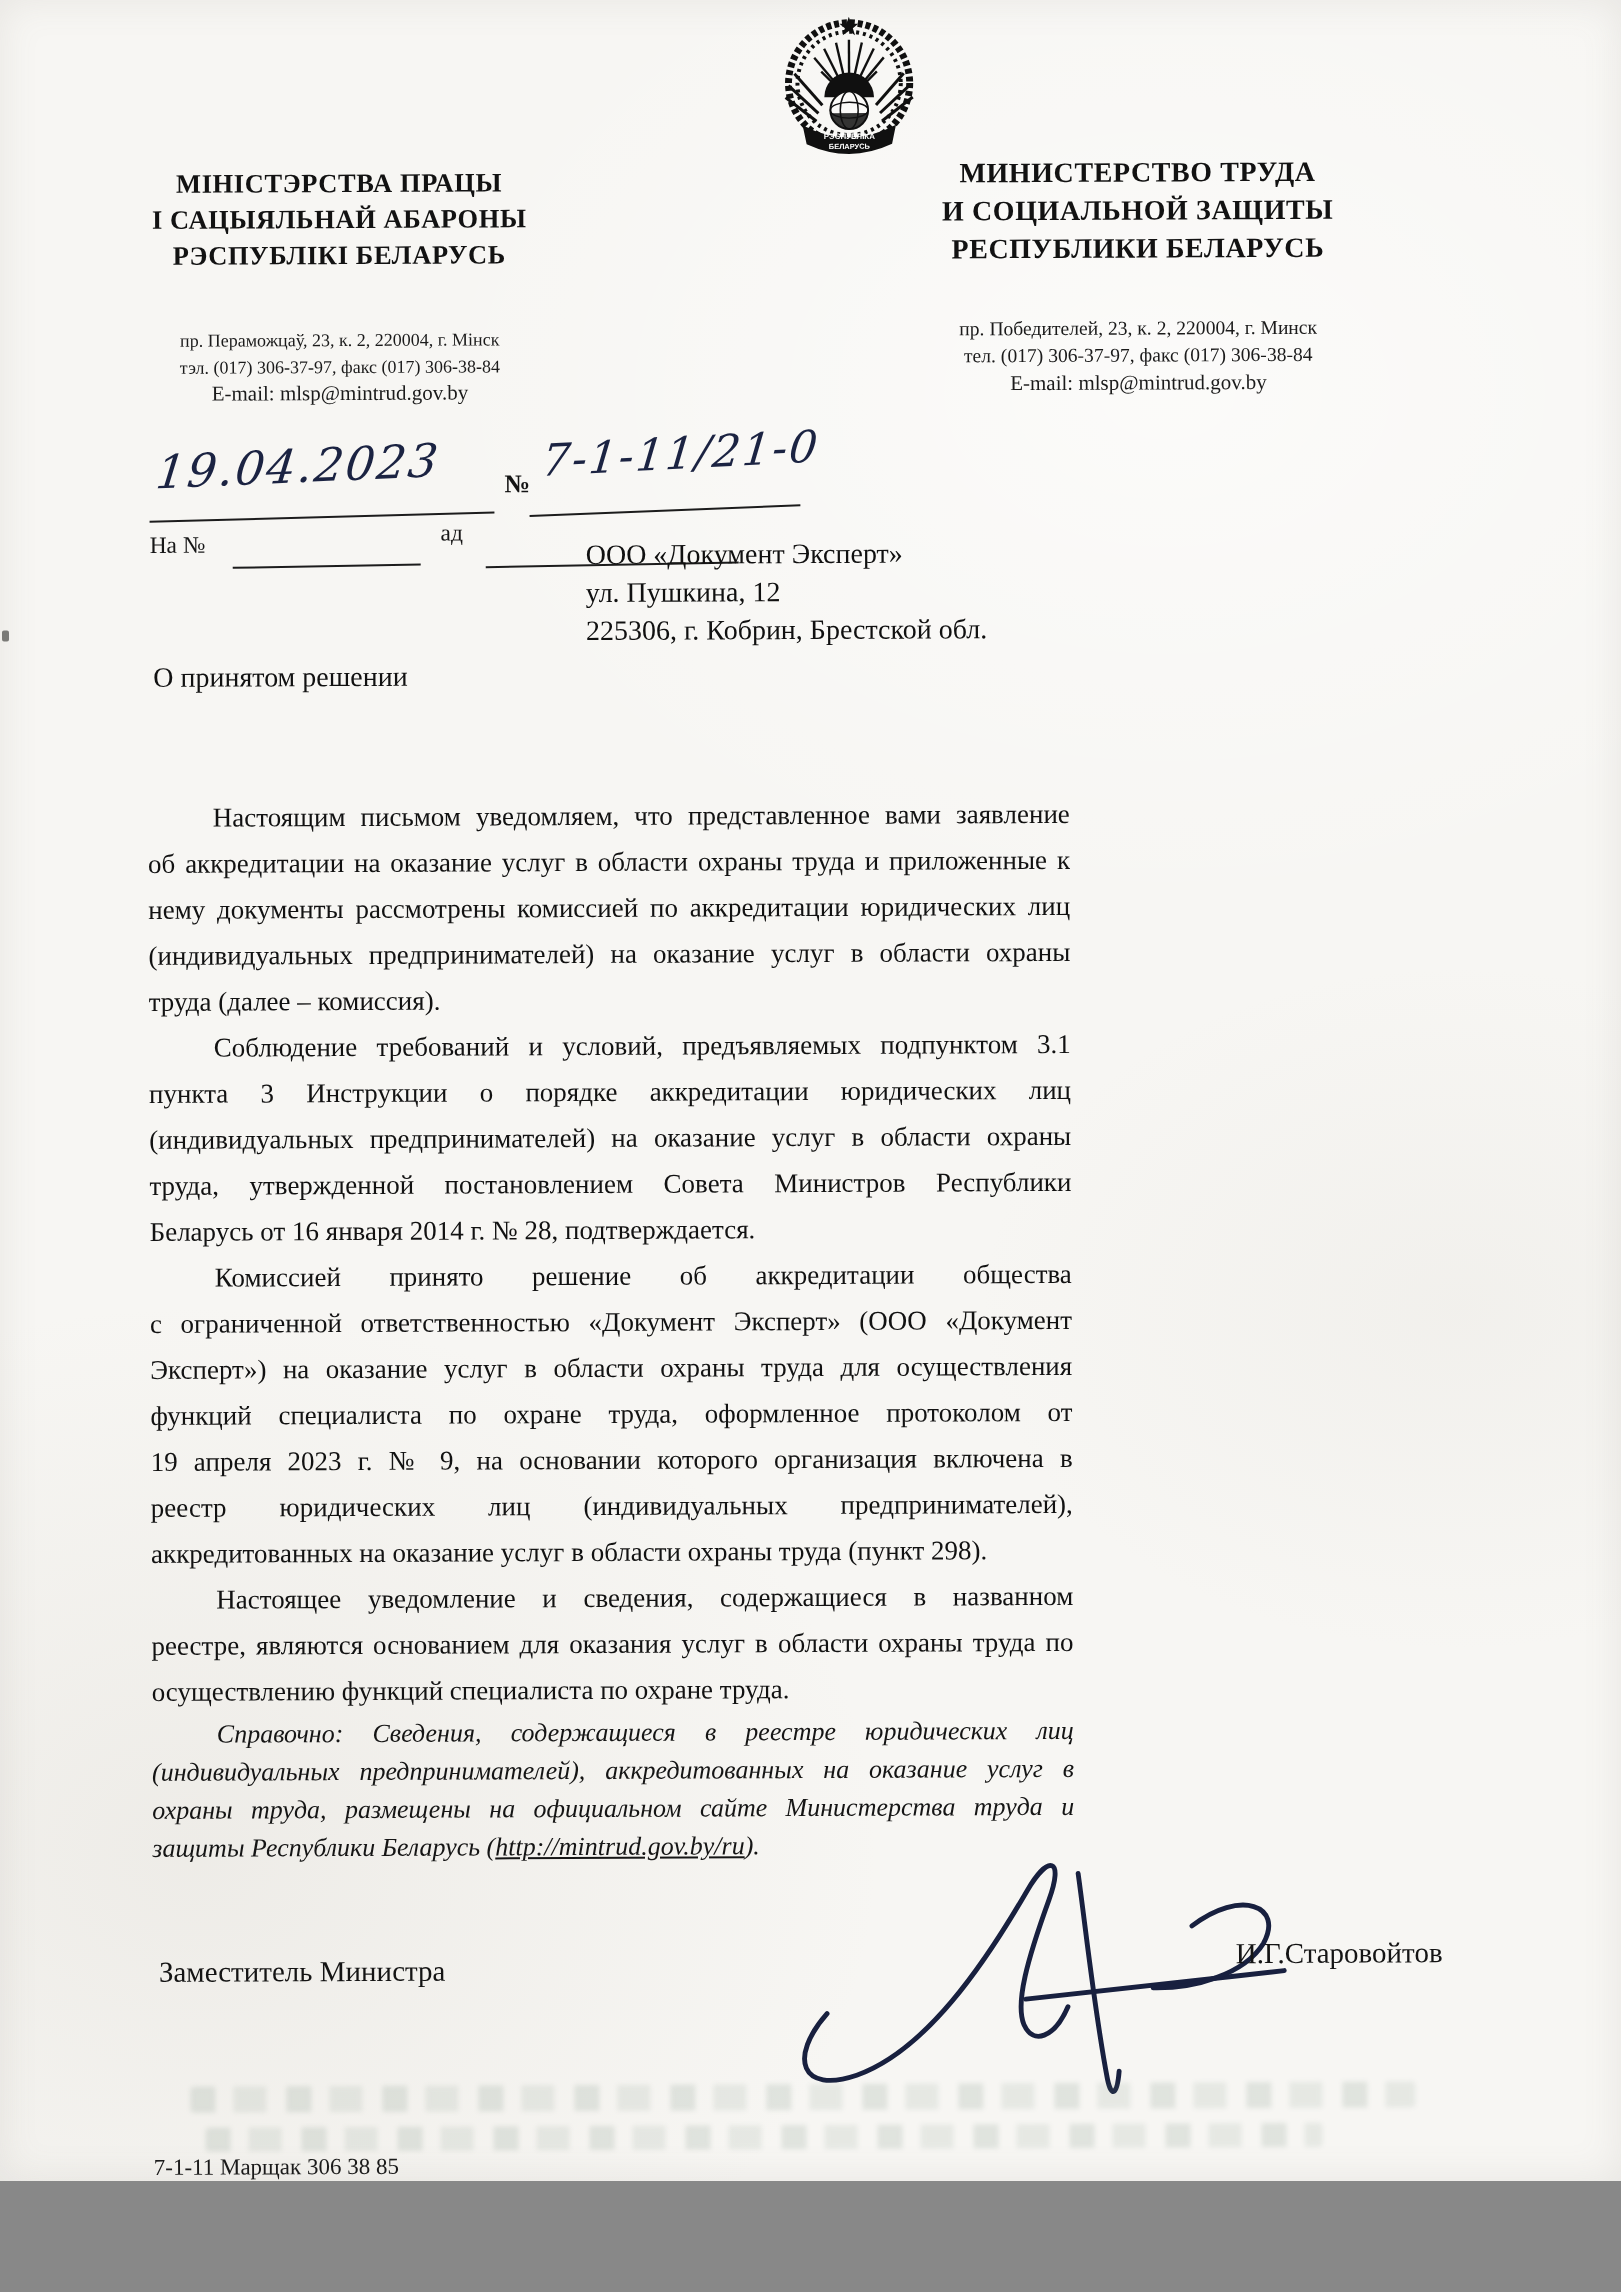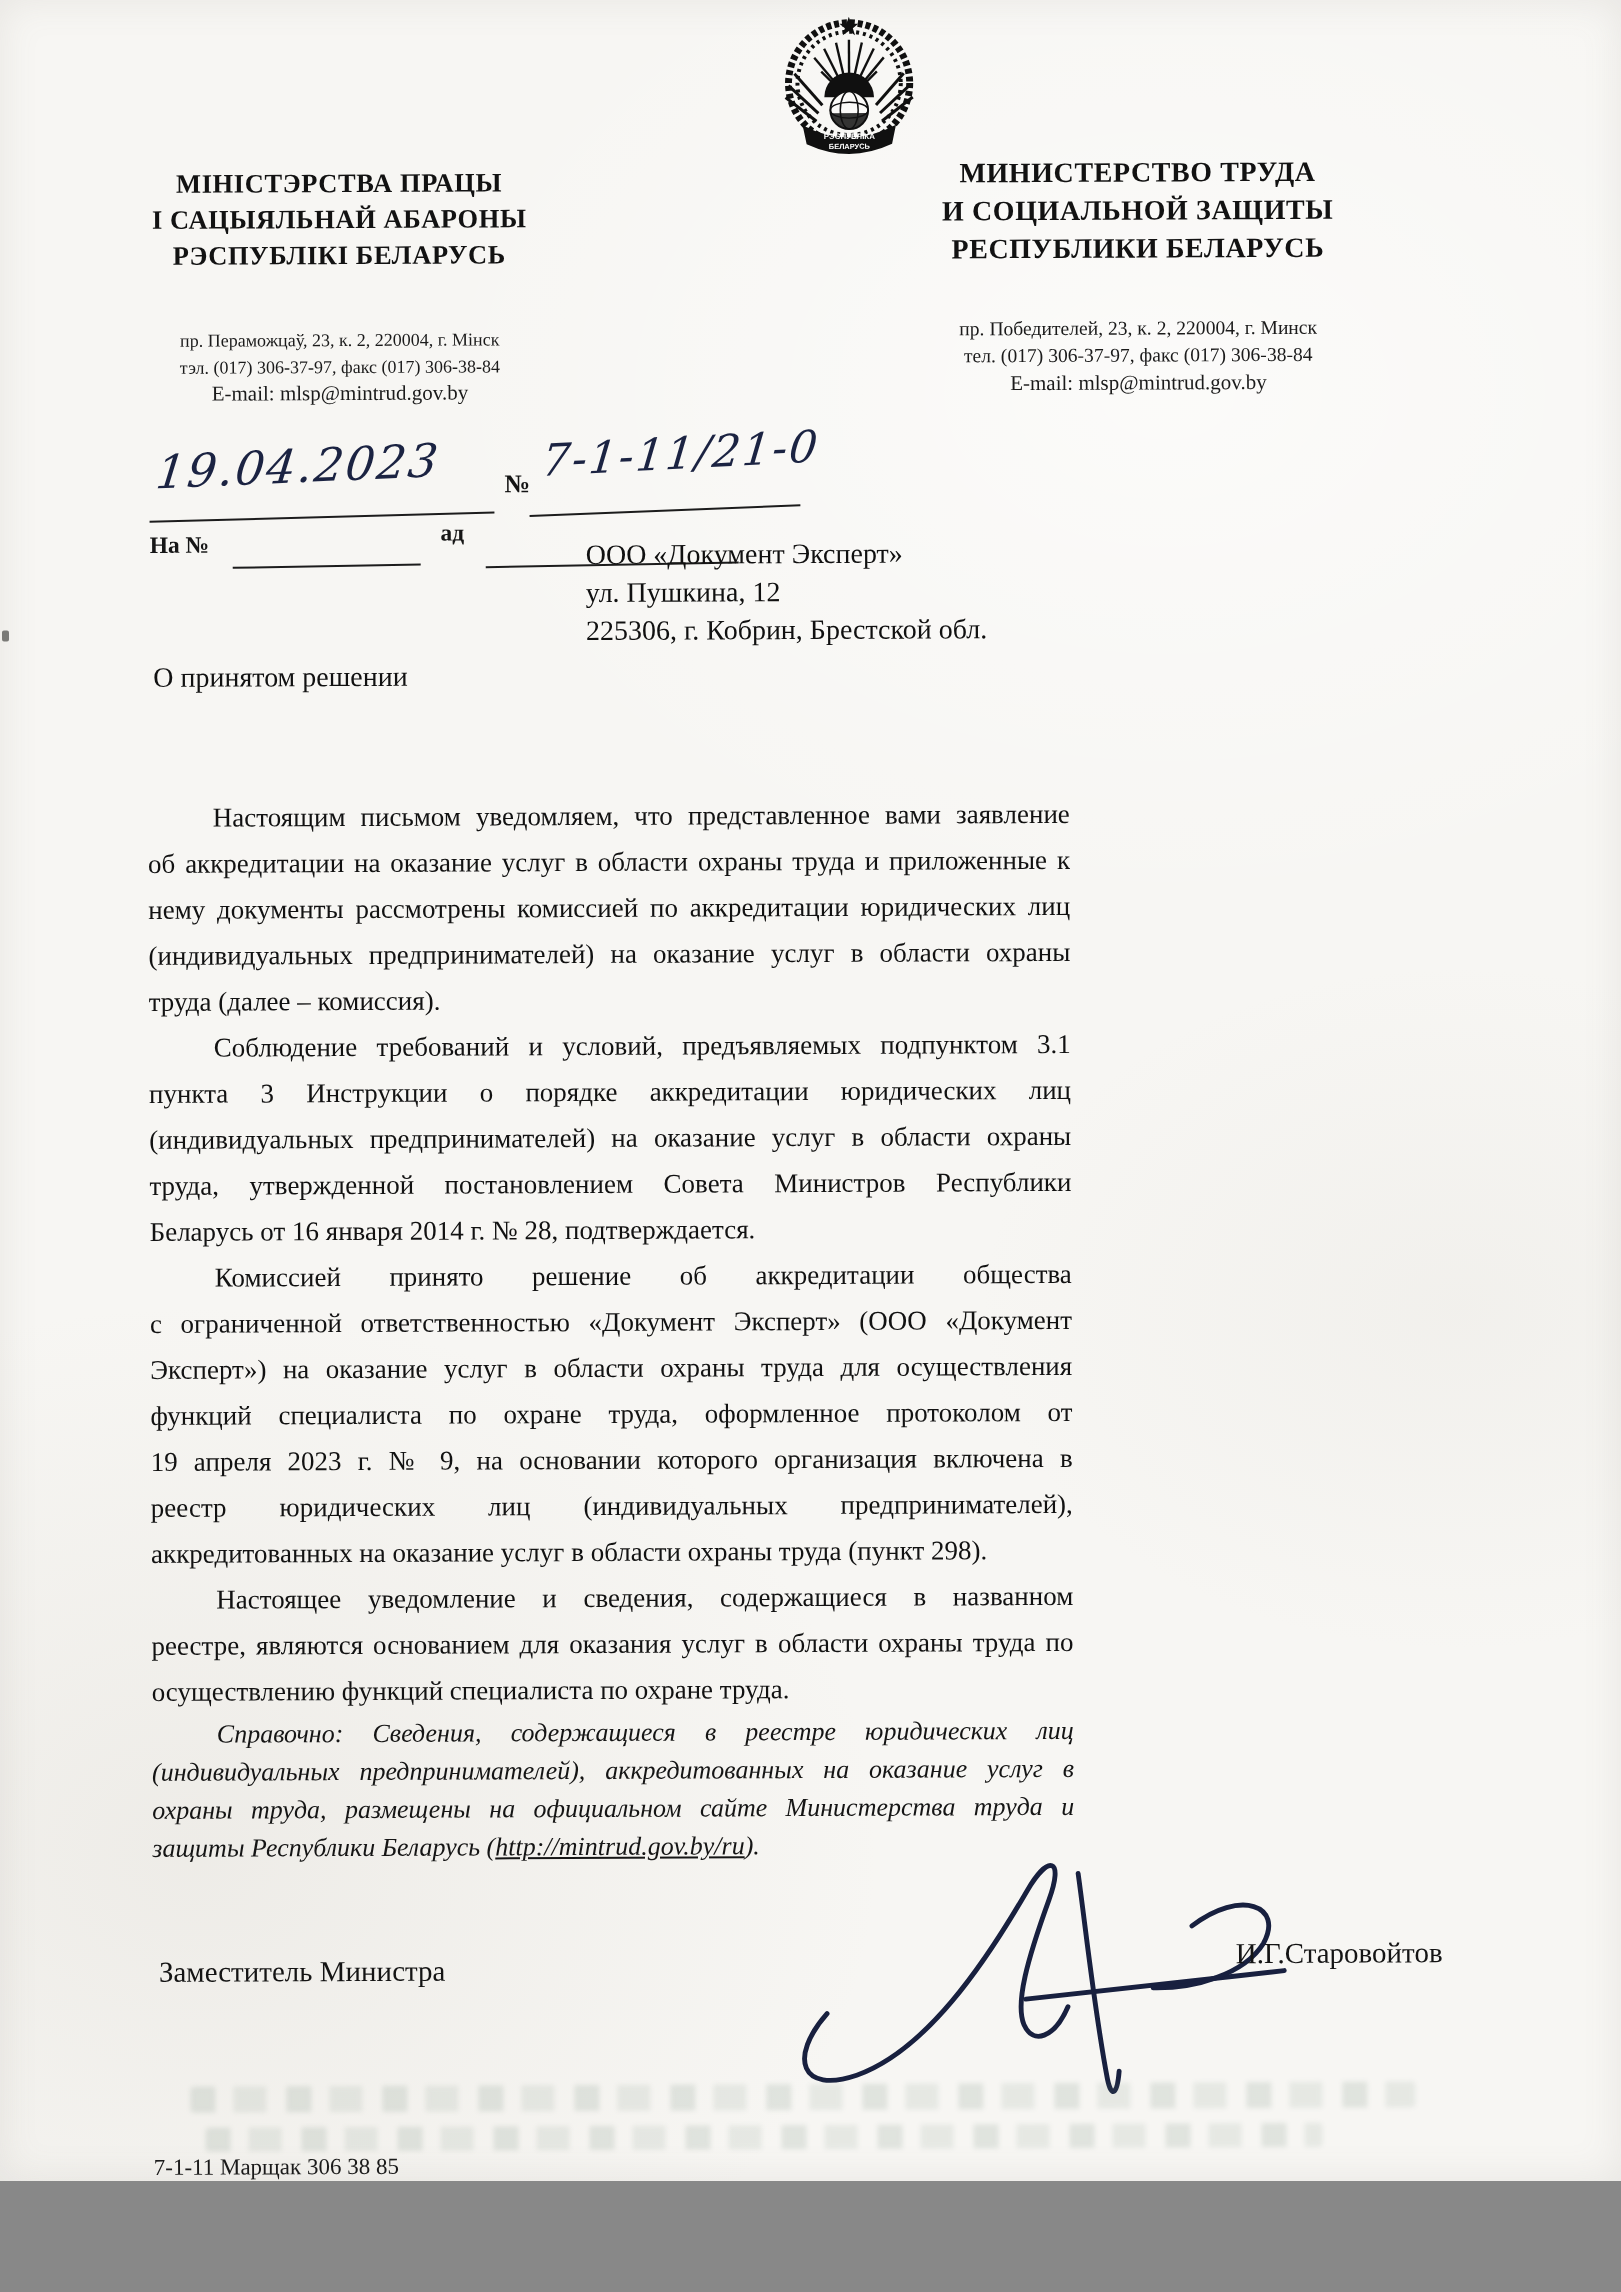--- a/index.html
+++ b/index.html
@@ -22,21 +22,21 @@
   .lh-addr{text-align:center;color:#1b1b1b;}
   .lh-addr-left{left:147px;top:325px;width:392px;font-size:18px;line-height:26.5px;}
   .lh-addr-right{left:921px;top:316px;width:441px;font-size:19.6px;line-height:27.4px;}
   .lh-email{font-size:21px;}
   
   .hand{font-family:"DejaVu Serif", serif;font-style:italic;color:#1b2342;letter-spacing:2px;}
   .hand-date{left:159px;top:437px;font-size:46px;transform:rotate(-2.2deg) skewX(-9deg);}
   .hand-num{left:545px;top:427px;font-size:44px;transform:rotate(-2.8deg) skewX(-9deg);}
   .uline{border-bottom:2.5px solid #1c1c1c;height:0;}
   .no-sym{left:507px;top:468px;font-size:25.5px;font-weight:bold;}
-  .na-row{font-size:23.5px;font-weight:bold;color:#161616;}
+  .na-row{font-size:23.5px;font-weight:normal;color:#161616;}
   
   .rcpt{left:588px;top:535px;width:510px;font-size:28px;line-height:38px;color:#101010;}
   .subject{left:155px;top:659px;font-size:28px;color:#111;}
   
   .body{left:149px;top:792px;width:922px;font-size:27px;color:#121212;}
   .bline{height:46px;line-height:46px;overflow:hidden;text-align:justify;}
   .bline.jl::after{content:"";display:inline-block;width:100%;height:0;}
   .ind{text-indent:65px;}
   .note{left:149px;top:1713px;width:922px;font-size:26px;font-style:italic;color:#151515;}
   .nline{height:38px;line-height:38px;overflow:hidden;text-align:justify;}

